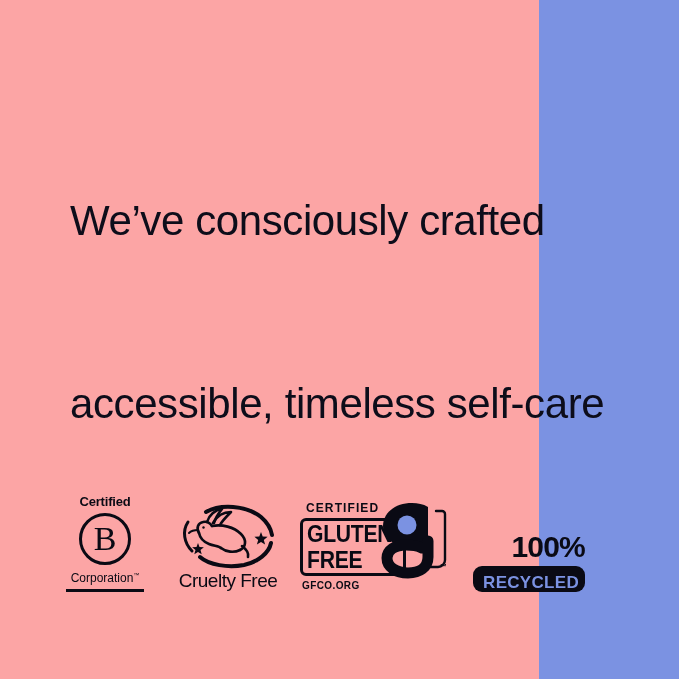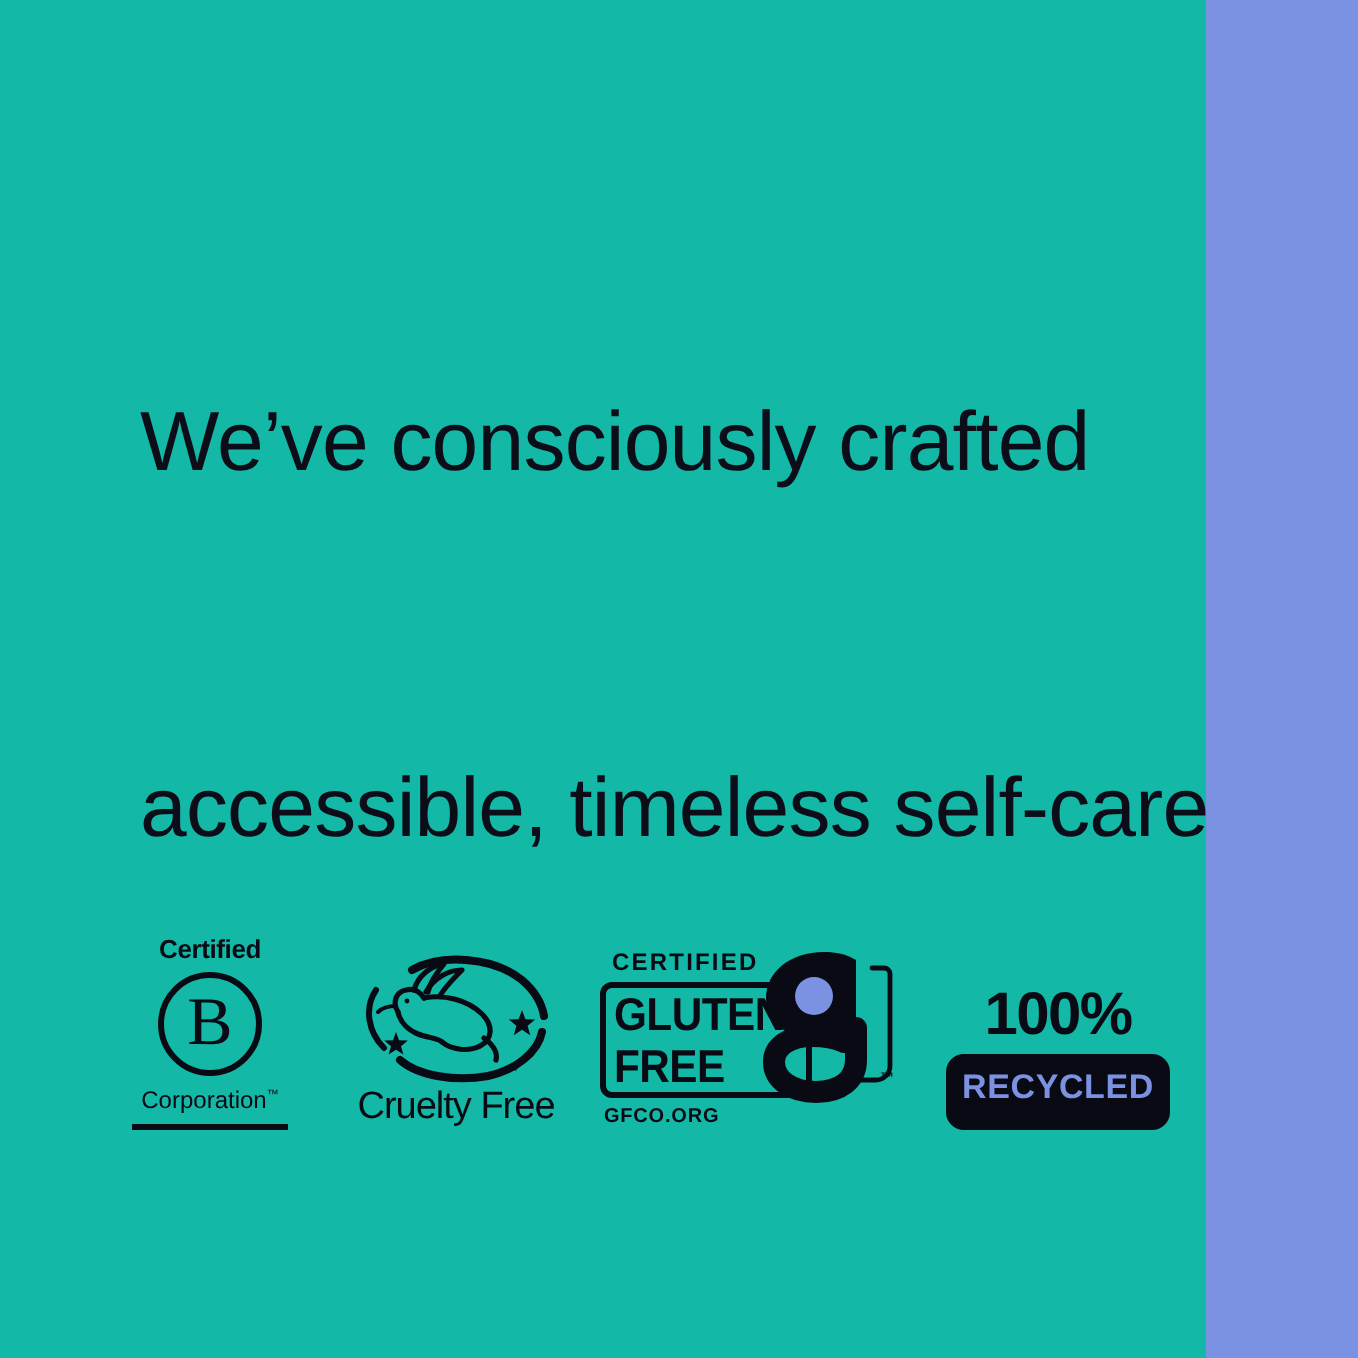--- a/index.html
+++ b/index.html
@@ -8,23 +8,23 @@
   }
   body {
     width: 679px;
     height: 679px;
     background: #7b92e2;
     font-family: "Liberation Sans", sans-serif;
     overflow: hidden;
   }
   .poster {
     position: relative;
-    width: 603px;
+    width: 539px;
     height: 679px;
-    background: #14b8a6;
+    background: #fca5a5;
     box-sizing: border-box;
   }
 
   
   .headline {
     position: absolute;
     left: 70px;
     top: 68px;
     width: 600px;
     color: #0d0d1a;
@@ -33,21 +33,21 @@
     letter-spacing: -0.4px;
     font-weight: 400;
     white-space: pre;
   }
   .headline .line { display: block; }
 
   
   .badges {
     position: absolute;
     left: 0;
-    top: 460px;
+    top: 487px;
     width: 679px;
     height: 105px;
   }
   .badge {
     position: absolute;
     bottom: 0;
   }
 
   
   .bcorp { left: 64px; width: 82px; text-align: center; }
@@ -171,33 +171,33 @@
     font-size: 10px;
     font-weight: 700;
     letter-spacing: 0.4px;
     color: #0a0a14;
     margin-top: 3px;
     margin-left: 2px;
     line-height: 12px;
   }
 
   
-  .recycled { left: 473px; width: 112px; text-align: center; }
+  .recycled { left: 473px; width: 112px; text-align: right; }
   .recycled .pct {
     font-size: 30px;
     font-weight: 700;
     color: #0a0a14;
     line-height: 32px;
     letter-spacing: -0.8px;
   }
   .recycled .rb-box {
     margin-top: 3px;
     background: #0a0a14;
     border-radius: 9px;
-    padding: 7px 6px 12px 6px;
+    padding: 7px 6px 0 6px;
   }
   .recycled .rb-line {
     color: #7b92e2;
     font-size: 17px;
     font-weight: 700;
     letter-spacing: 0.3px;
     line-height: 19px;
   }
 </style>
 </head>

